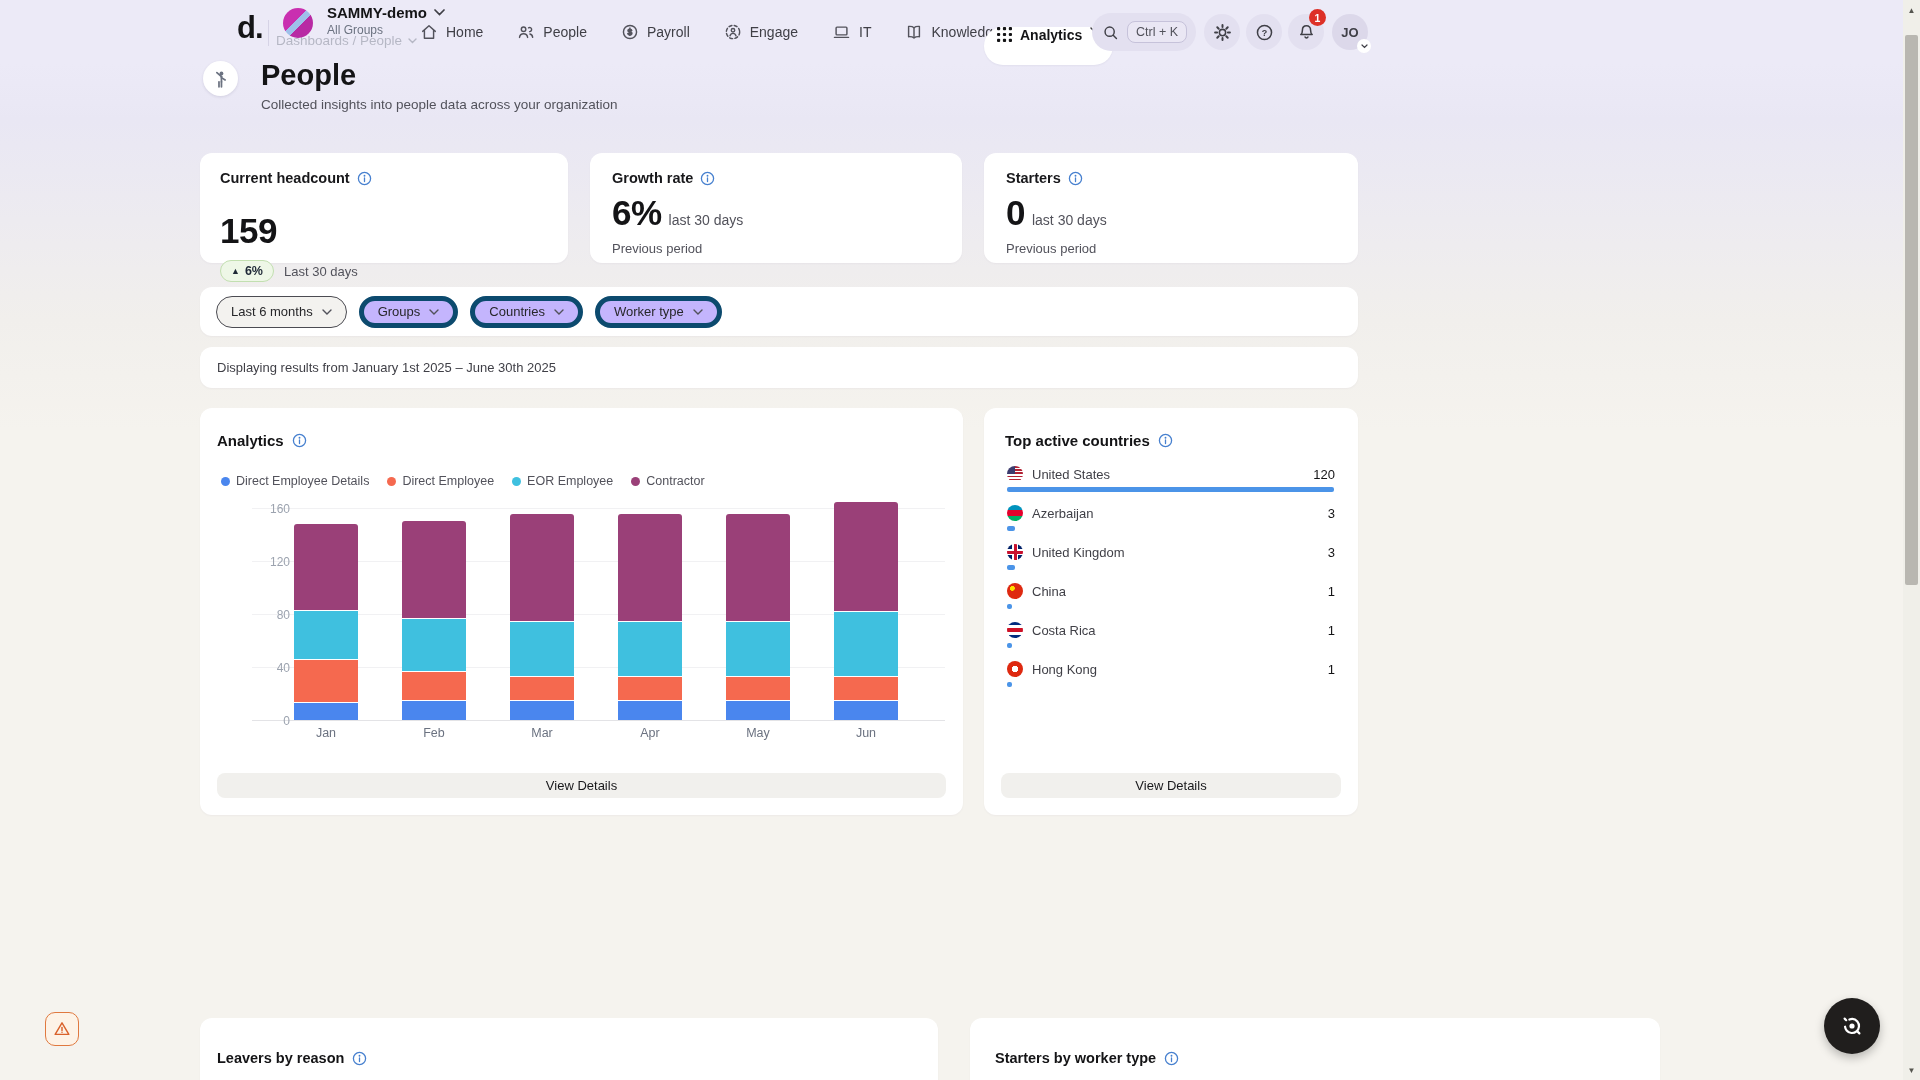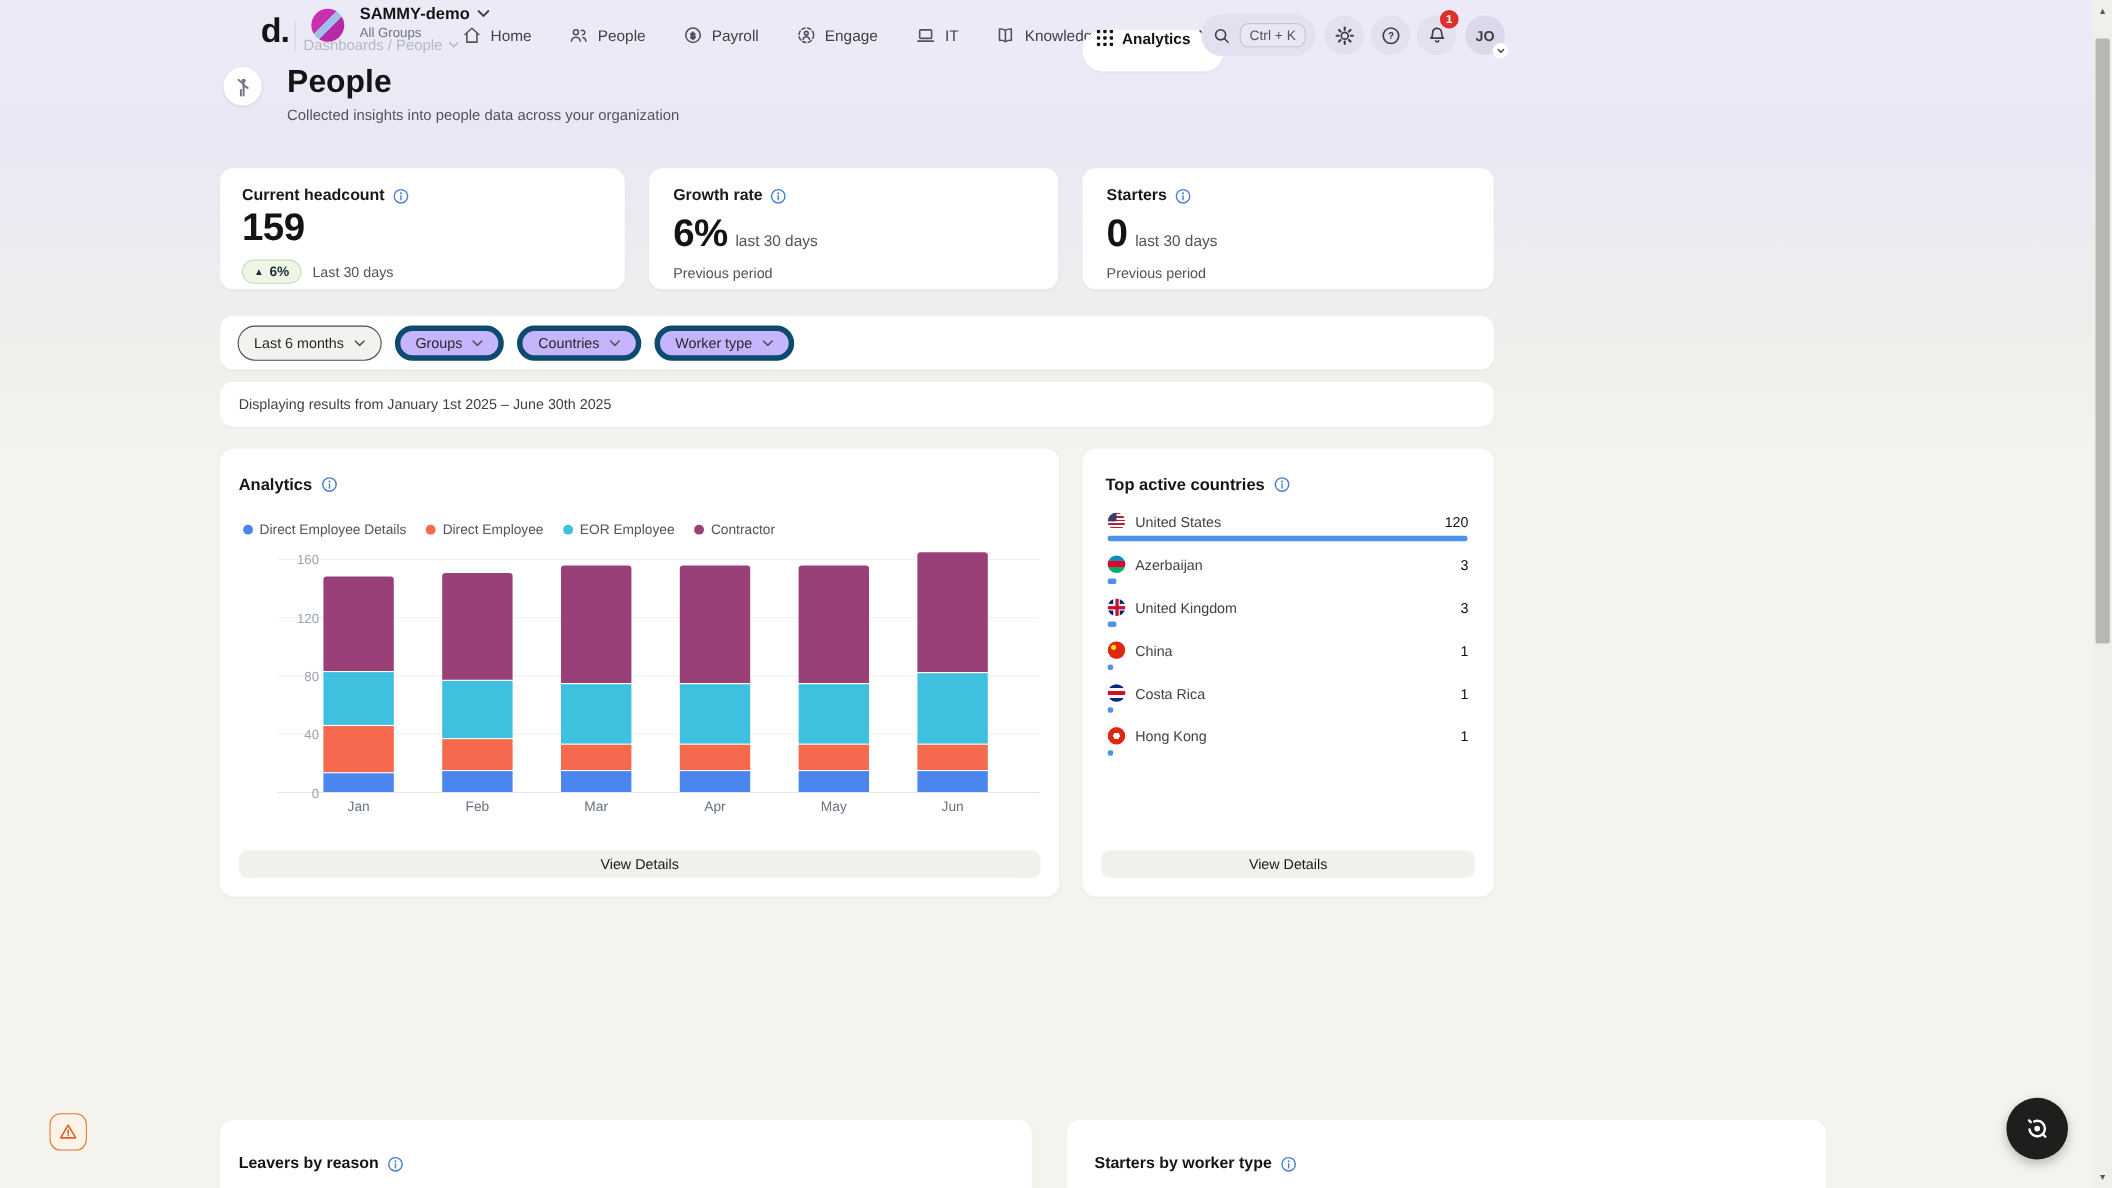--- a/index.html
+++ b/index.html
@@ -294,21 +294,21 @@
 
 <div class="card" style="left:200px; top:153px; width:368px; height:110px; padding:17px 20px;">
   <div class="stat-label-row">
     <span>Current headcount</span>
     <svg class="info-icon" width="15" height="15" viewBox="0 0 15 15">
         <circle cx="7.5" cy="7.5" r="6.1" fill="none" stroke="#4780cf" stroke-width="1.3"></circle>
         <circle cx="7.5" cy="4.7" r="0.95" fill="#4780cf"></circle>
         <path d="M7.5 6.9v3.7" stroke="#4780cf" stroke-width="1.3" stroke-linecap="round"></path>
       </svg>
   </div>
-  <div class="stat-value" style="margin-top:1px">159</div>
+  <div class="stat-value" style="margin-top:25px">159</div>
   <div style="display:flex; align-items:center; gap:10px; margin-top:9px;">
     <span class="delta-badge">
       <span class="tri">▲</span>
       <span>6%</span>
     </span>
     <span class="footnote">Last 30 days</span>
   </div>
 </div>
 
 <div class="card" style="left:590px; top:153px; width:372px; height:110px; padding:17px 22px;">

